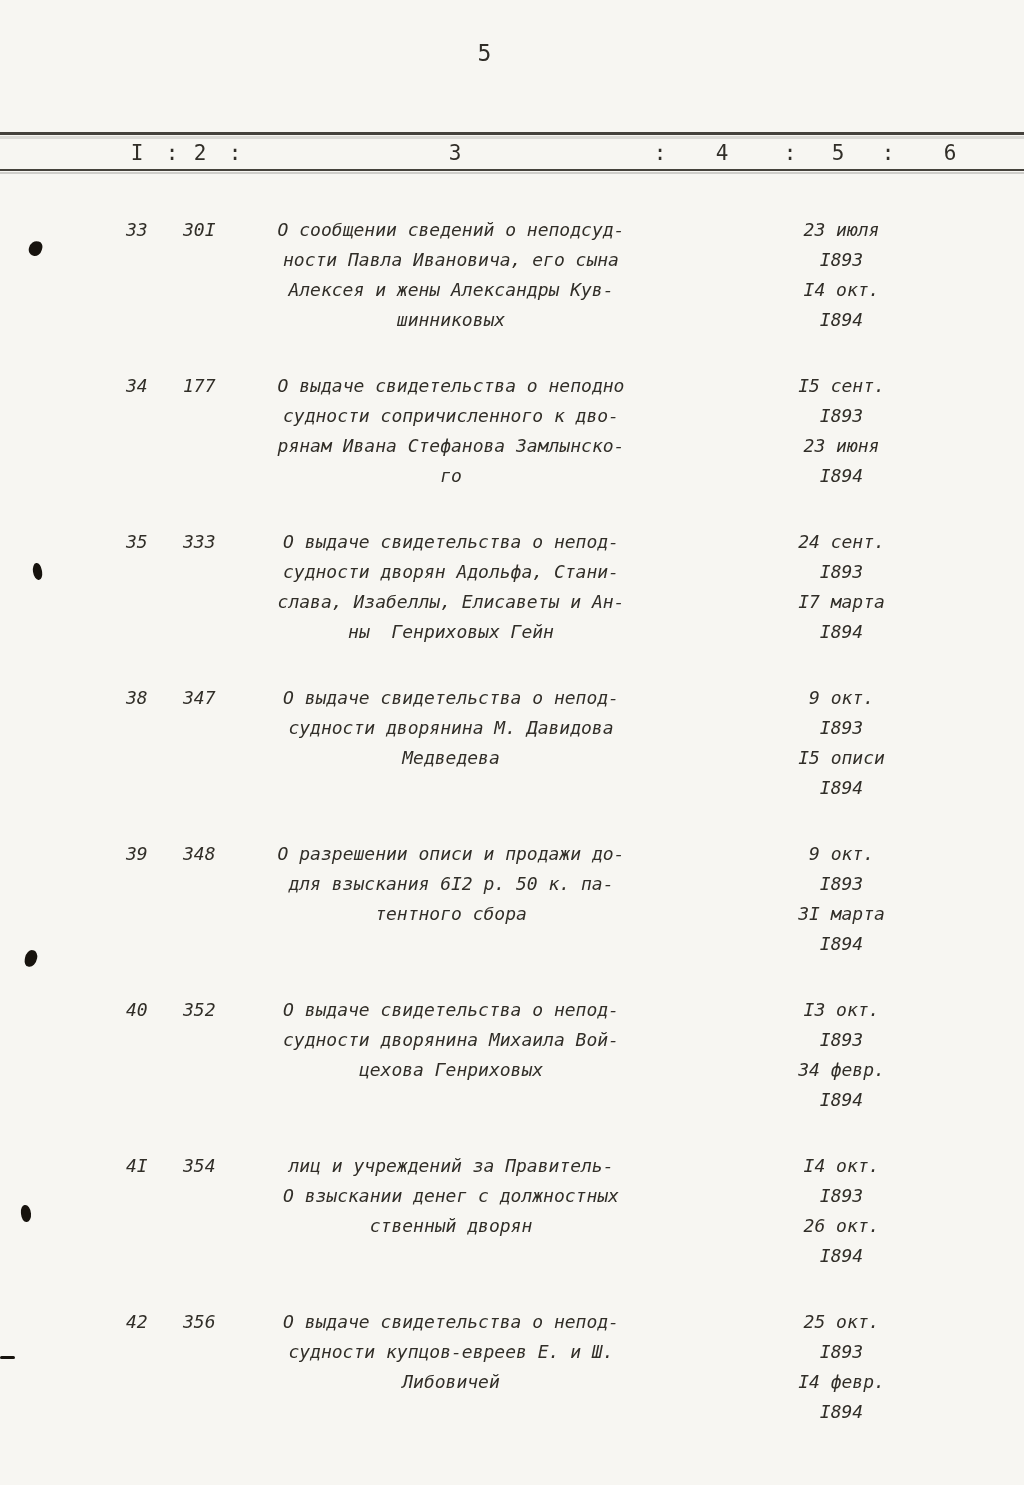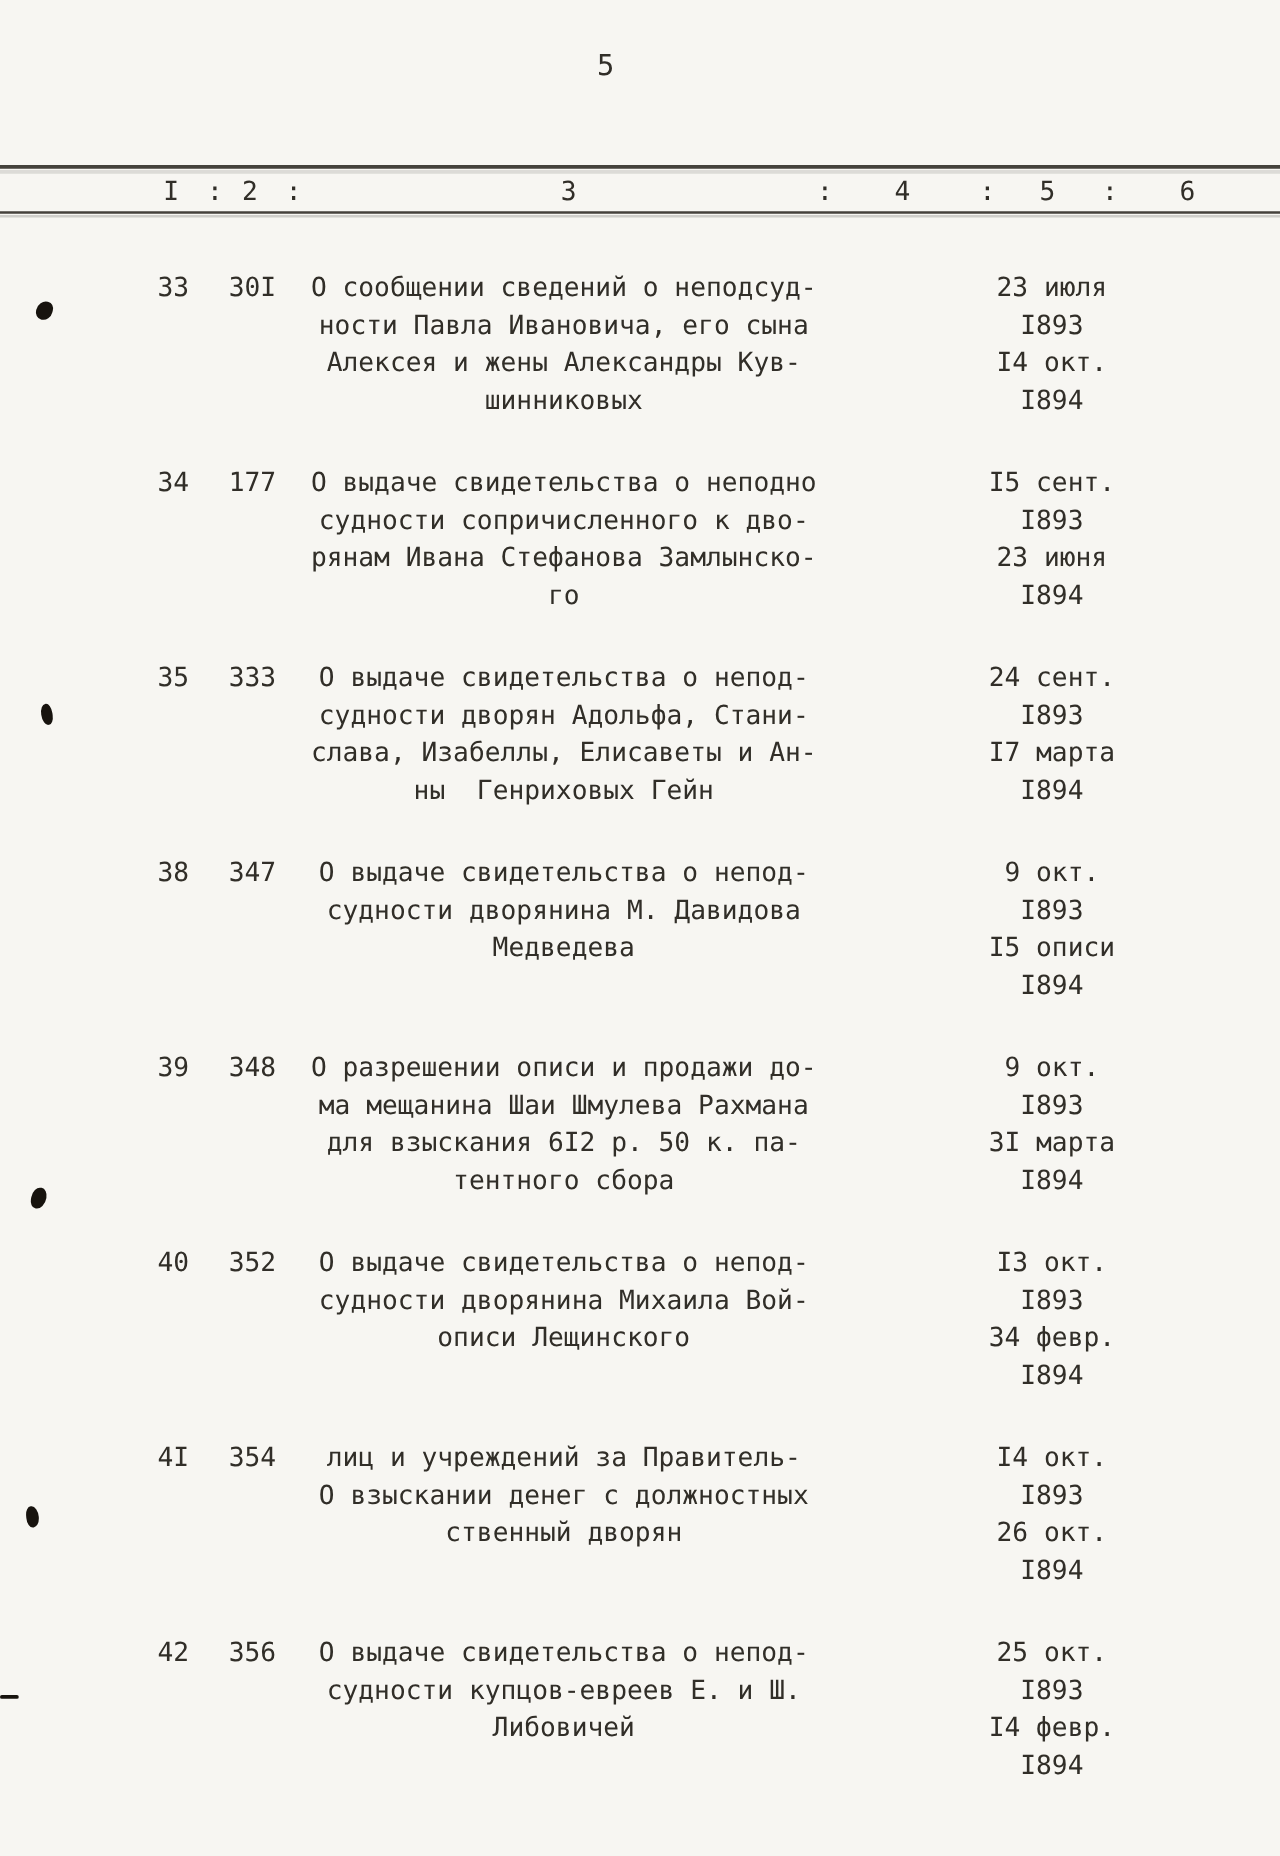--- a/index.html
+++ b/index.html
@@ -10,21 +10,21 @@
     font-family:"DejaVu Sans Mono","Liberation Mono",monospace;
     color:#312e28;overflow:hidden;
   }
   .page-number{position:absolute;top:40px;left:0;width:970px;text-align:center;font-size:23px;letter-spacing:1px;}
   .rule{position:absolute;left:0;width:1024px;background:#45423c;}
   .rule-top{top:132px;height:3px;box-shadow:0 4px 0 rgba(69,66,60,.15);}
   .rule-bottom{top:169px;height:2px;box-shadow:0 3px 0 rgba(69,66,60,.22);}
   .table-header{position:absolute;top:141px;left:0;width:1024px;height:28px;font-size:21px;}
   .table-header span{position:absolute;transform:translateX(-50%);white-space:pre;}
   .entries{position:absolute;top:215px;left:0;width:1024px;}
-  .entry{display:flex;align-items:flex-start;padding-left:126px;margin-bottom:36px;font-size:21px;line-height:30px;}
+  .entry{display:flex;align-items:flex-start;padding-left:126px;margin-bottom:36px;font-size:18px;line-height:30px;font-style:italic;}
   .col-no{width:57px;}
   .col-file{width:60px;}
   .col-desc{width:416px;}
   .col-dates{flex:1;}
   .line{height:30px;white-space:pre;text-align:center;}
   .blob{position:absolute;background:#17130e;}
 </style>
 </head>
 <body>
 
@@ -107,38 +107,37 @@
           <div class="line">I893</div>
           <div class="line">I5 описи</div>
           <div class="line">I894</div>
         </div>
       </div>
       <div class="entry">
         <div class="col-no">39</div>
         <div class="col-file">348</div>
         <div class="col-desc">
           <div class="line">О разрешении описи и продажи до-</div>
-          <div class="line">ма мещанина Шаи Шмулева Рахмана</div>
           <div class="line">для взыскания 6I2 р. 50 к. па-</div>
           <div class="line">тентного сбора</div>
         </div>
         <div class="col-dates">
           <div class="line">9 окт.</div>
           <div class="line">I893</div>
           <div class="line">3I марта</div>
           <div class="line">I894</div>
         </div>
       </div>
       <div class="entry">
         <div class="col-no">40</div>
         <div class="col-file">352</div>
         <div class="col-desc">
           <div class="line">О выдаче свидетельства о непод-</div>
           <div class="line">судности дворянина Михаила Вой-</div>
-          <div class="line">описи Лещинского</div>
+          <div class="line">цехова Генриховых</div>
         </div>
         <div class="col-dates">
           <div class="line">I3 окт.</div>
           <div class="line">I893</div>
           <div class="line">34 февр.</div>
           <div class="line">I894</div>
         </div>
       </div>
       <div class="entry">
         <div class="col-no">4I</div>

